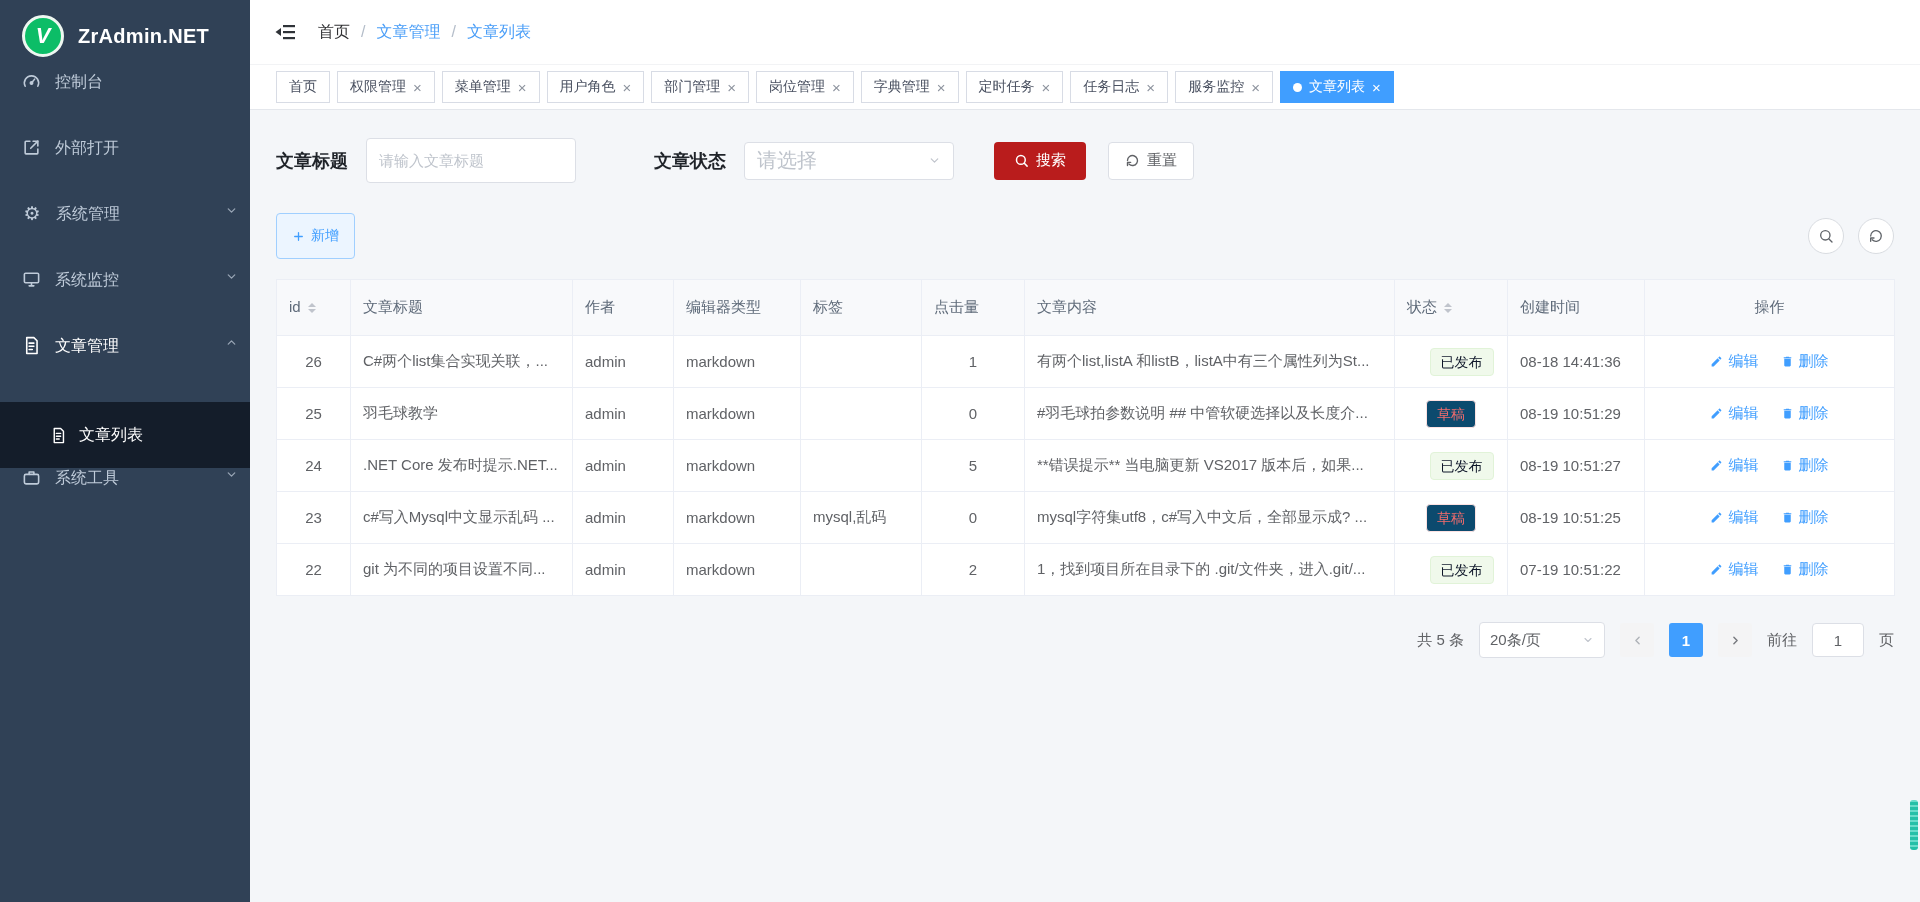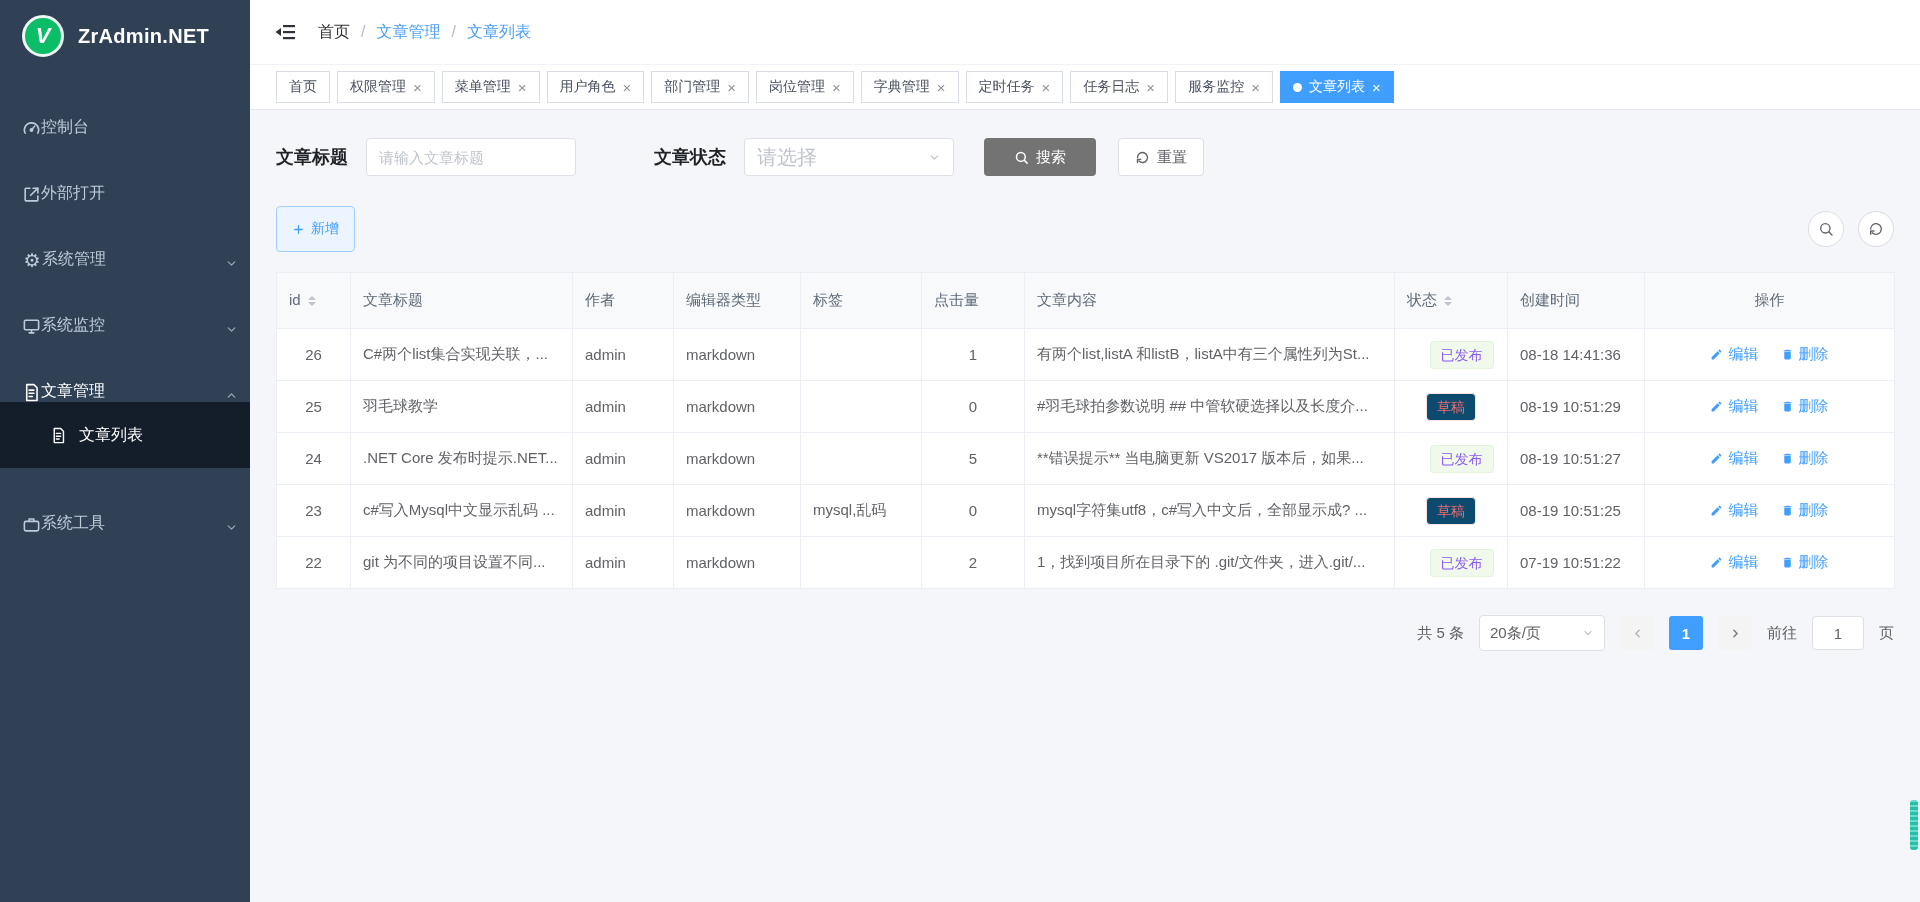--- a/index.html
+++ b/index.html
@@ -6,21 +6,21 @@
   html,body { width: 1920px; height: 902px; overflow: hidden; }
   body { font-family: "Liberation Sans", "DejaVu Sans", sans-serif; background: #f4f6f9; }
   .app { display: flex; width: 100%; height: 100%; }
 
   
   .sidebar { width: 250px; min-width: 250px; height: 100%; background: #304156; color: #bfcbd9; }
   .logo { height: 72px; display: flex; align-items: center; gap: 14px; padding-left: 22px; cursor: pointer; }
   .logo-badge { width: 42px; height: 42px; border-radius: 50%; background: #0cbd67; border: 3px solid #eef7f1;
     color: #fff; font-weight: bold; font-style: italic; font-size: 22px; display: flex; align-items: center; justify-content: center; }
   .logo-text { color: #fff; font-weight: bold; font-size: 20px; letter-spacing: .3px; }
-  .menu-item { height: 66px; display: flex; align-items: flex-end; padding: 0 12px 0 22px;
+  .menu-item { height: 66px; display: flex; align-items: flex-start; gap: 14px; padding: 0 12px 0 22px;
     font-size: 16px; color: #bfcbd9; cursor: pointer; }
   .menu-item .chev { margin-left: auto; color: #98a5b5; display: flex; }
   .menu-item.parent-active { color: #fff; }
   .submenu { background: #1f2d3d; }
   .submenu-item { height: 66px; display: flex; align-items: center; gap: 12px; padding-left: 50px;
     font-size: 16px; color: #d3d9e0; cursor: pointer; }
   .submenu-item.active { background: #141d2a; color: #fff; }
   .gear-glyph { font-size: 19px; line-height: 1; width: 20px; text-align: center; }
 
   
@@ -53,30 +53,30 @@
   .tab-close { font-size: 15px; color: #8d939e; line-height: 1; cursor: pointer; }
   .tab.active { background: #409eff; border-color: #409eff; color: #fff; }
   .tab.active .tab-close { color: #fff; }
   .tab-dot { width: 9px; height: 9px; border-radius: 50%; background: #fff; }
 
   
   .content { flex: 1; padding: 28px 26px 0; }
   .filter-row { display: flex; align-items: center; }
   .filter-label { font-size: 18px; font-weight: 700; color: #1f2329; margin-right: 18px; }
   .group2 { margin-left: 78px; }
-  .text-input { width: 210px; height: 38px; border: 1px solid #dcdfe6; border-radius: 4px; padding: 0 12px;
+  .text-input { width: 210px; height: 45px; border: 1px solid #dcdfe6; border-radius: 4px; padding: 0 12px;
     font-size: 15px; color: #606266; background: #fff; outline: none; font-family: inherit; }
   .text-input::placeholder { color: #bfc4cc; }
   .select { width: 210px; height: 38px; border: 1px solid #dcdfe6; border-radius: 4px; background: #fff;
     display: flex; align-items: center; justify-content: space-between; padding: 0 12px; cursor: pointer; }
   .select .ph { color: #bfc4cc; font-size: 20px; }
   .select .chev { color: #c0c4cc; display: flex; }
   .btn { height: 38px; border-radius: 4px; font-size: 15px; display: inline-flex; align-items: center; gap: 7px;
     cursor: pointer; border: none; font-family: inherit; }
-  .btn-search { margin-left: 30px; padding: 0 30px; background: #737373; color: #fff; }
+  .btn-search { margin-left: 40px; padding: 0 20px; background: #b91c1c; color: #fff; }
   .btn-reset { margin-left: 22px; padding: 0 16px; background: #fff; color: #606266; border: 1px solid #dcdfe6; }
 
   .toolbar { margin-top: 30px; display: flex; align-items: center; }
   .btn-add { height: 46px; padding: 0 15px; background: #ecf5ff; border: 1px solid #a0cfff; color: #409eff;
     border-radius: 4px; font-size: 14px; display: inline-flex; align-items: center; gap: 6px; cursor: pointer; font-family: inherit; }
   .toolbar-right { margin-left: auto; display: flex; gap: 14px; }
   .circle-btn { width: 36px; height: 36px; border-radius: 50%; border: 1px solid #d9dce1; background: #fff;
     color: #5f6368; display: flex; align-items: center; justify-content: center; cursor: pointer; }
 
   
@@ -84,21 +84,21 @@
   table { width: 100%; border-collapse: collapse; table-layout: fixed; }
   th, td { border: 1px solid #ebeef5; padding: 0 12px; white-space: nowrap; overflow: hidden; }
   th { height: 56px; background: #f8f9fb; font-size: 15px; color: #5f6b7a; font-weight: 400; text-align: left; }
   td { height: 52px; font-size: 15px; color: #606266; background: #fff; }
   .center { text-align: center; }
   .sort-caret { display: inline-flex; flex-direction: column; margin-left: 7px; vertical-align: middle; cursor: pointer; }
   .sort-caret i { width: 0; height: 0; border: 4px solid transparent; display: block; }
   .sort-caret .up { border-bottom-color: #c0c4cc; margin-bottom: 2px; }
   .sort-caret .down { border-top-color: #c0c4cc; }
   .tag { display: inline-block; padding: 0 10px; height: 28px; line-height: 26px; border-radius: 4px; font-size: 14px; }
-  .tag.success { color: #8b5cf6; background: #f0f9eb; border: 1px solid #e1f3d8; margin-left: 21px; }
+  .tag.success { color: #0f172a; background: #f0f9eb; border: 1px solid #e1f3d8; margin-left: 21px; }
   .tag.danger  { color: #f56c6c; background: #0c4a6e; border: 1px solid #fde2e2; }
   .op-link { color: #409eff; display: inline-flex; align-items: center; gap: 5px; margin: 0 9px;
     font-size: 15px; cursor: pointer; text-decoration: none; }
 
   
   .pagination { margin-top: 26px; display: flex; align-items: center; justify-content: flex-end; gap: 15px;
     font-size: 15px; color: #606266; }
   .page-size { width: 126px; height: 36px; border: 1px solid #dcdfe6; border-radius: 4px; background: #fff;
     display: flex; align-items: center; justify-content: space-between; padding: 0 10px; cursor: pointer; }
   .page-size .chev { color: #c0c4cc; display: flex; }

